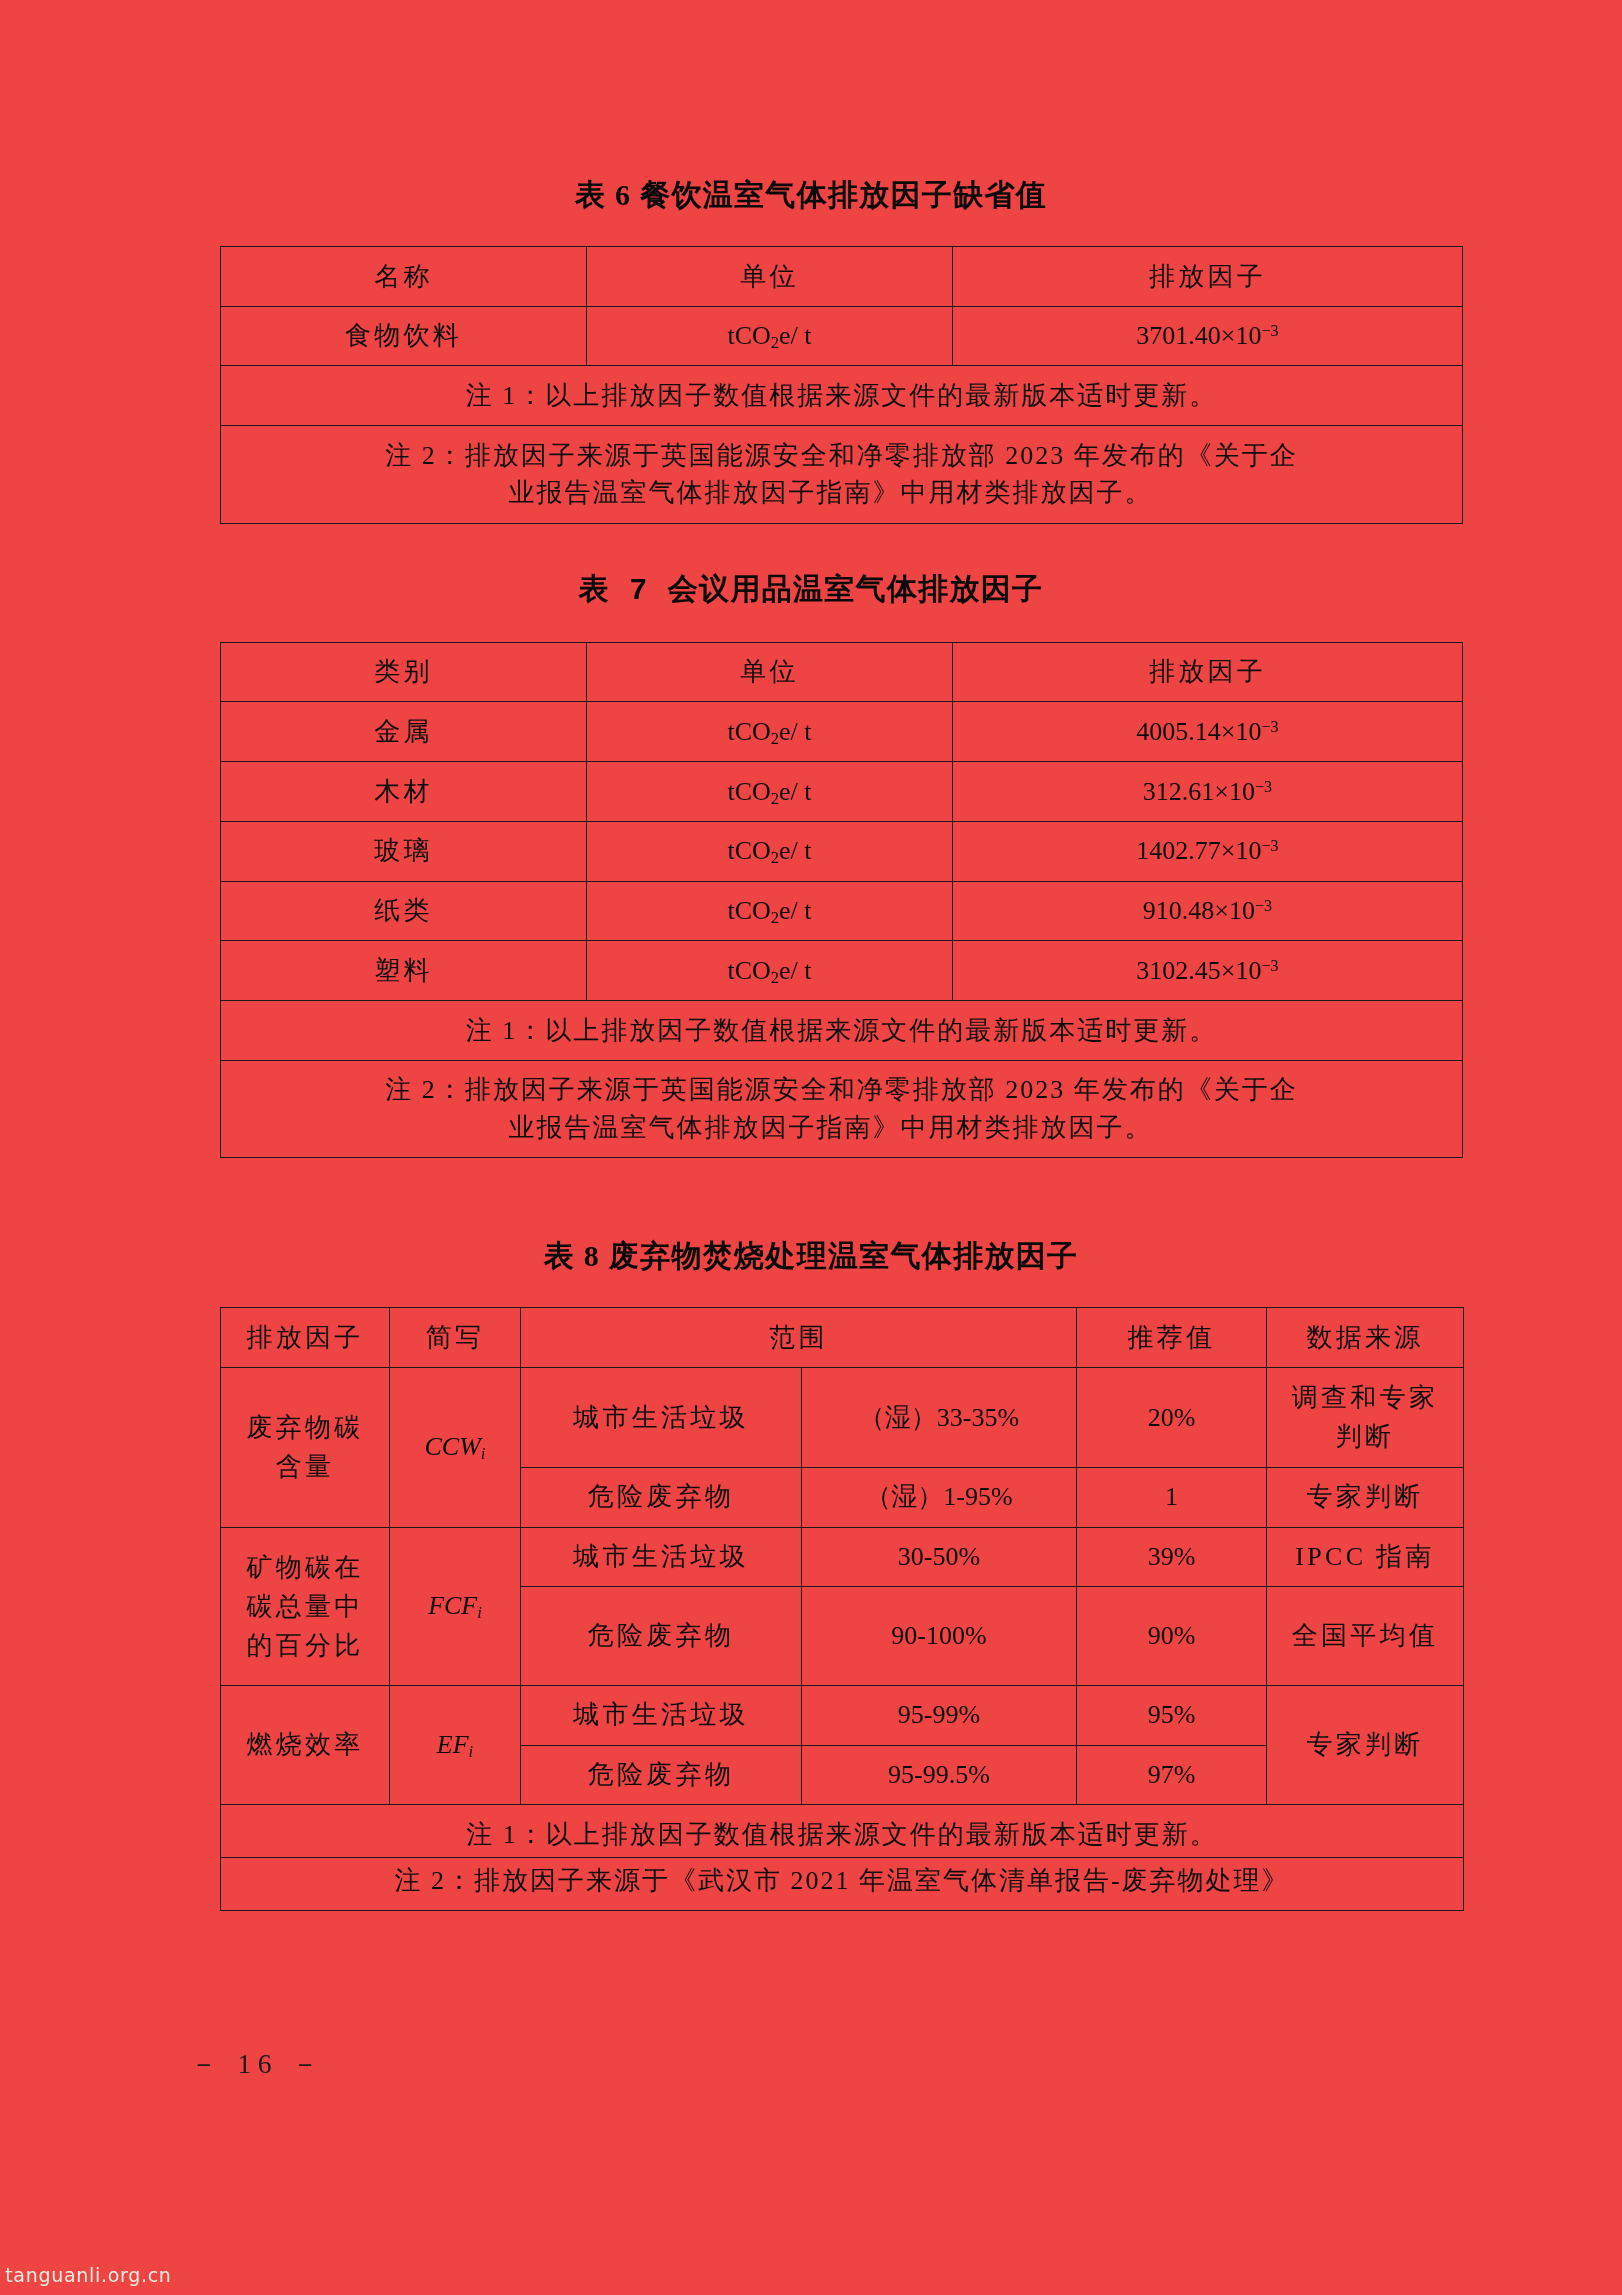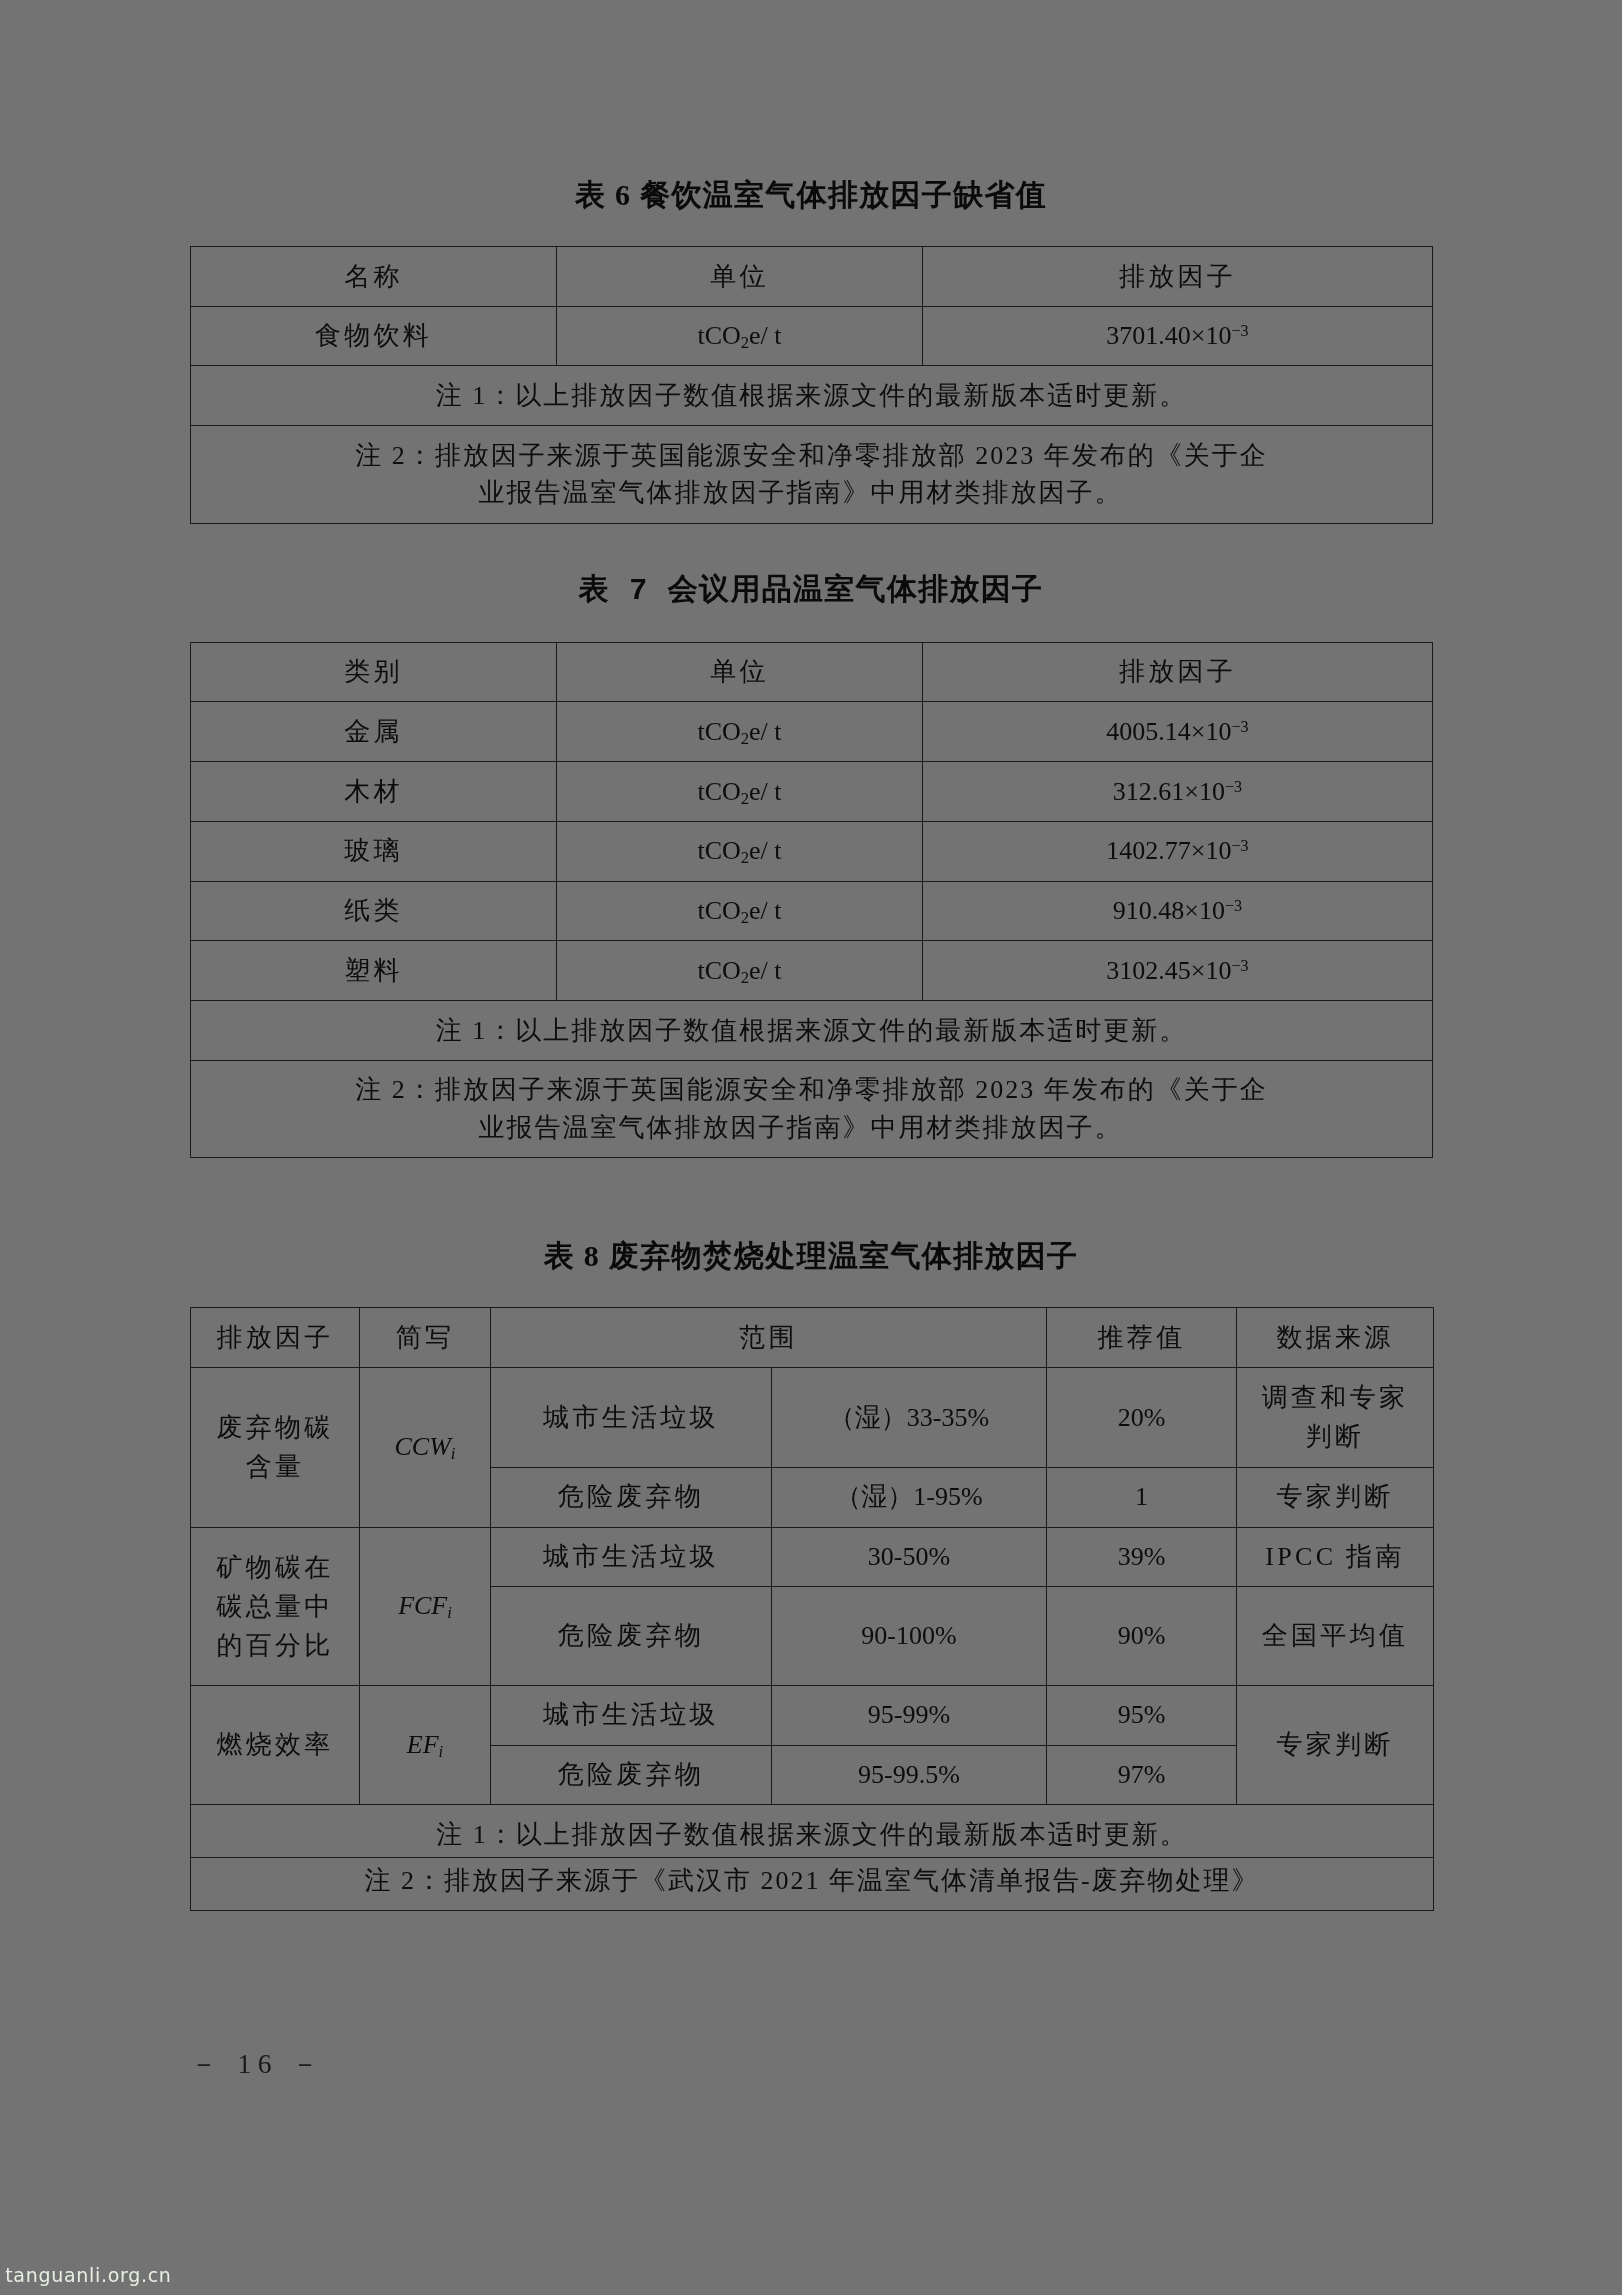--- a/index.html
+++ b/index.html
@@ -12,21 +12,21 @@
     height: 2295px;
     position: relative;
     font-family: "Liberation Serif", "DejaVu Serif", serif;
     color: #0d0d0d;
     overflow: hidden;
   }
 
   .page {
     position: absolute;
     inset: 0;
-    background: #737373;
+    background: #ef4444;
   }
 
   
   .content {
     position: absolute;
     left: 190px;
     top: 0;
     width: 1242px;
   }
 
@@ -42,20 +42,21 @@
   .cap6  { margin-top: 177px; }
   .cap7  { margin-top: 49px; font-family: Liberation Mono, monospace; }
   .cap8  { margin-top: 80px; }
 
   
   table.doc {
     border-collapse: collapse;
     width: 1242px;
     table-layout: fixed;
     margin-top: 33px;
+    margin-left: 30px;
   }
   table.doc td, table.doc th {
     border: 1.3px solid #1a1a1a;
     font-weight: 400;
     font-size: 26px;
     text-align: center;
     vertical-align: middle;
     padding: 10.5px 5.2px;
     line-height: 1.45;
     color: #0d0d0d;

